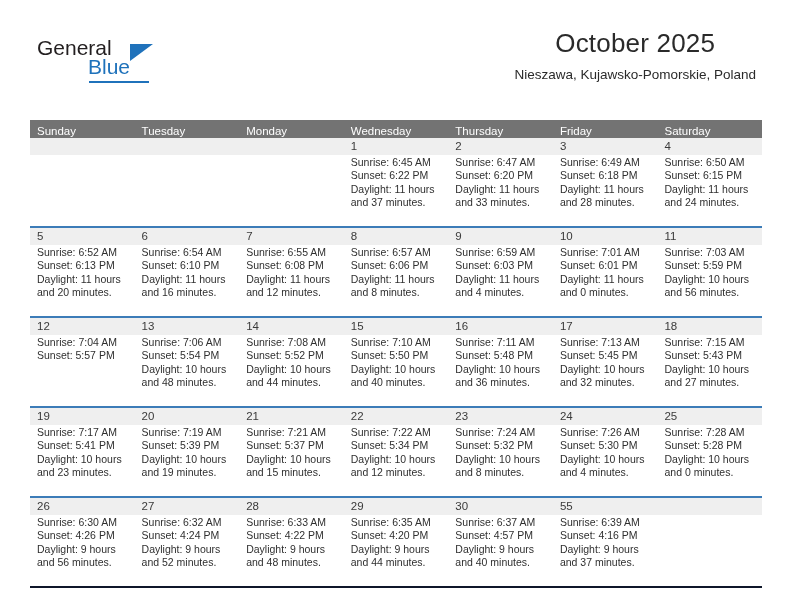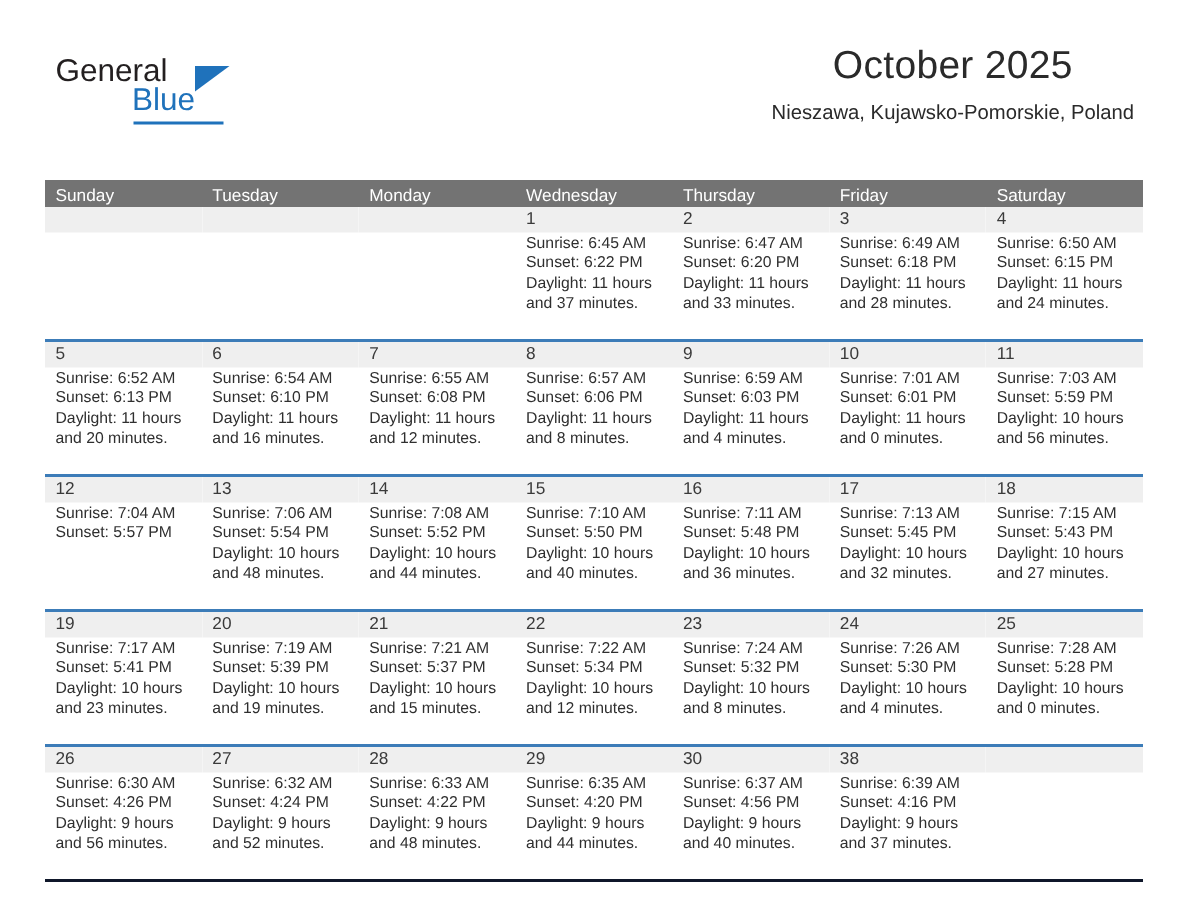--- a/index.html
+++ b/index.html
@@ -434,26 +434,26 @@
             <div class="day-body">
               <div>Sunrise: 6:35 AM</div>
               <div>Sunset: 4:20 PM</div>
               <div class="daylight">Daylight: 9 hours and 44 minutes.</div>
             </div>
           </div>
           <div class="day-cell">
             <div class="day-num-band">30</div>
             <div class="day-body">
               <div>Sunrise: 6:37 AM</div>
-              <div>Sunset: 4:56 PM</div>
+              <div>Sunset: 4:57 PM</div>
               <div class="daylight">Daylight: 9 hours and 40 minutes.</div>
             </div>
           </div>
           <div class="day-cell">
-            <div class="day-num-band">38</div>
+            <div class="day-num-band">55</div>
             <div class="day-body">
               <div>Sunrise: 6:39 AM</div>
               <div>Sunset: 4:16 PM</div>
               <div class="daylight">Daylight: 9 hours and 37 minutes.</div>
             </div>
           </div>
           <div class="day-cell empty">
             <div class="day-num-band"></div>
           </div>
         </div>

